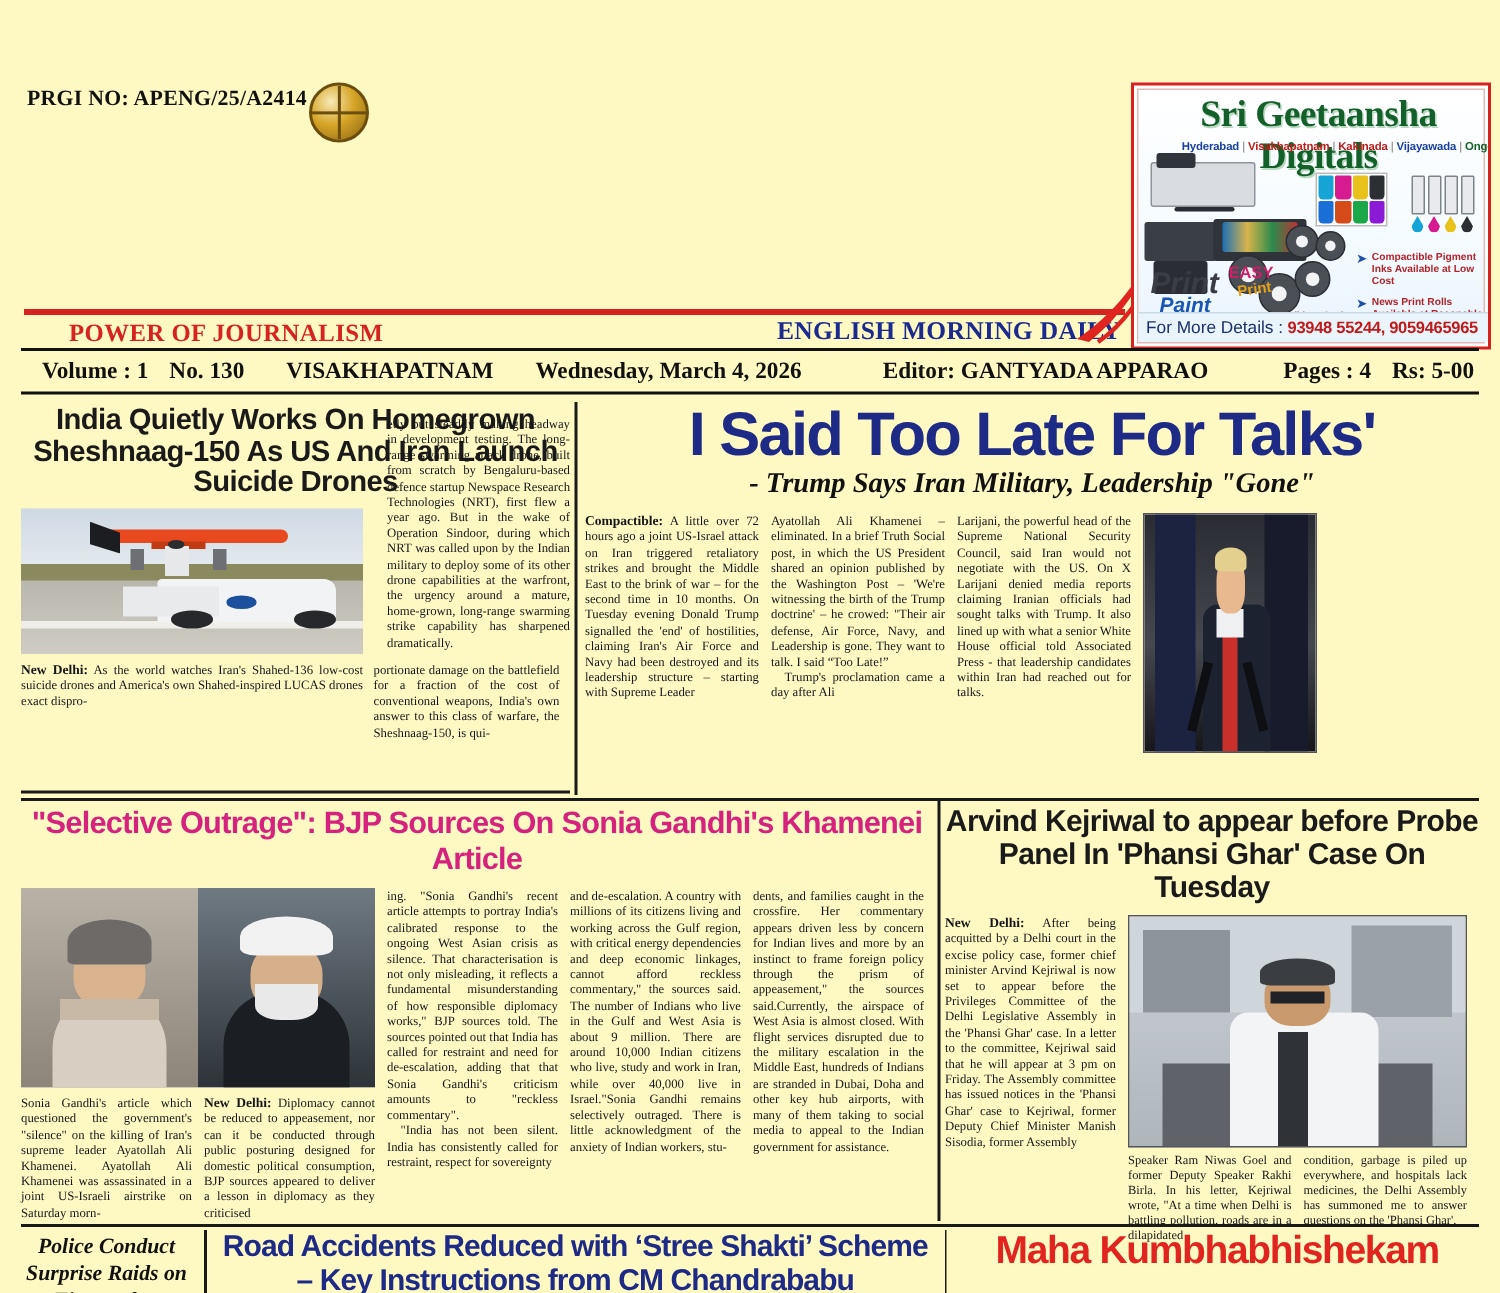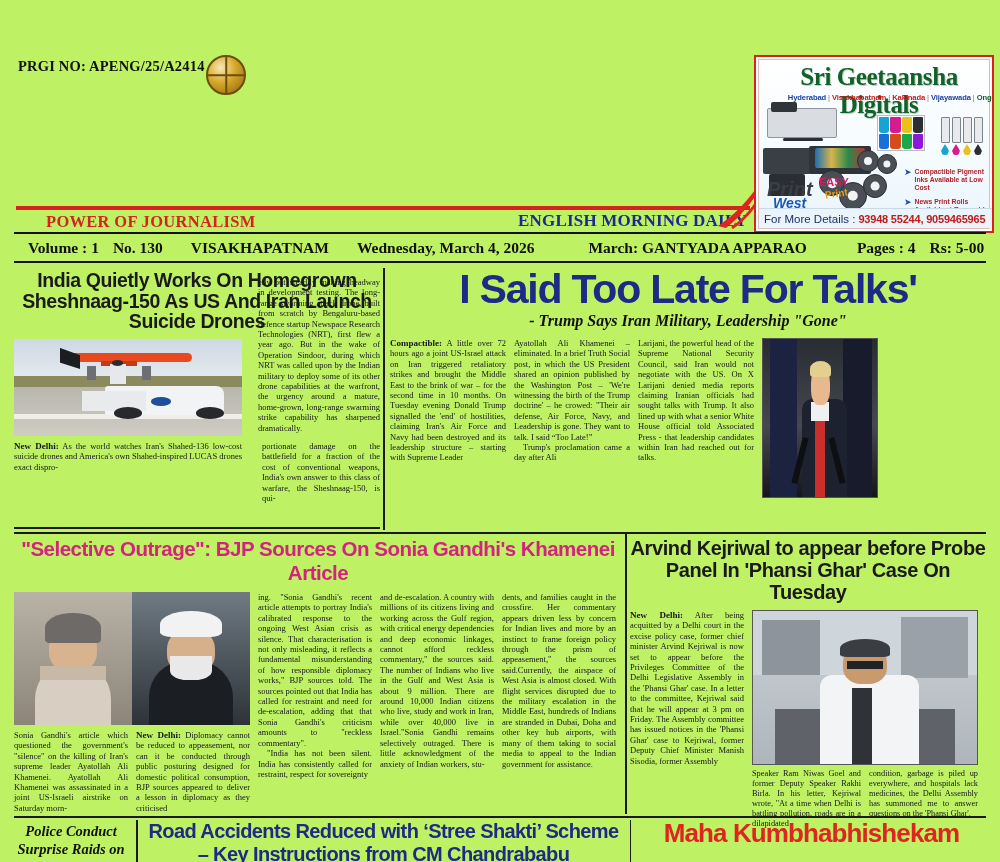--- a/index.html
+++ b/index.html
@@ -2,21 +2,21 @@
 <html><head>
 <meta charset="utf-8">
 <style>
   * { box-sizing: border-box; margin: 0; padding: 0; }
   html, body {
     width: 1000px; height: 862px;
     background: #ffffff;
     font-family: "Liberation Serif", serif;
     overflow: hidden;
   }
-  .page { position: relative; width: 1000px; height: 862px; background:#bef264; }
+  .page { position: relative; width: 1000px; height: 862px; background:#fef9c3; }
 
   
   .masthead { position: relative; height: 205px; }
   .prgi {
     position: absolute; left: 18px; top: 58px;
     font-family: "Liberation Serif", serif;
     font-weight: bold; font-size: 14.5px; letter-spacing: .2px;
     color: #111;
   }
   .paper-title {
@@ -157,38 +157,38 @@
     text-align:justify; color:#15161a;
     hyphens:auto;
   }
   .body-col b { font-size:9px; }
   .photo { background:#cfd3d8; overflow:hidden; position:relative; }
   .hr-thin { background:#1a1a1a; }
 
   
   .a1 { position:absolute; left:14px; top:270px; width:366px; height:258px; }
   .a1 .hl { font-size:19.5px; padding:0 2px; }
-  .a1 .row { display:flex; gap:20px; margin-top:7px; }
+  .a1 .row { display:flex; gap:7px; margin-top:7px; }
   .a1 .ph { width:228px; height:97px; }
   .a1 .lead { width:228px; margin-top:5px; }
   .a1 .c2col { width:124px; }
 
   
   .vdiv1 { position:absolute; left:383px; top:268px; width:1.5px; height:262px; background:#1a1a1a; }
 
   
   .a2 { position:absolute; left:390px; top:268px; width:596px; }
   .a2 .hl-main {
     font-family:"Liberation Sans", sans-serif; font-weight:bold;
     font-size:41px; line-height:42px; color:#1d2a86; text-align:center;
     letter-spacing:-1.2px;
   }
   .a2 .sub {
     font-family:"Liberation Serif", serif; font-weight:bold; font-style:italic;
-    font-size:16px; color:#111; text-align:center; margin-top:2px;
+    font-size:19px; color:#111; text-align:center; margin-top:2px;
   }
   .a2 .cols { display:flex; gap:8px; margin-top:8px; }
   .a2 .cols > div { width:116px; }
   .a2 .ph { width:215px; height:160px; border:1px solid #555; }
 
   
   .rule-a { position:absolute; left:14px; top:532px; width:972px; height:2px; background:#1a1a1a; }
 
   
   .a3 { position:absolute; left:14px; top:537px; width:608px; }
@@ -309,21 +309,21 @@
       <div class="rolls">
         <div class="roll" style="left:0;  top:22px; width:26px; height:26px;"></div>
         <div class="roll" style="left:20px;top:34px; width:28px; height:28px;"></div>
         <div class="roll" style="left:44px;top:26px; width:24px; height:24px;"></div>
         <div class="roll" style="left:38px;top:2px;  width:22px; height:22px;"></div>
         <div class="roll" style="left:58px;top:6px;  width:20px; height:20px;"></div>
       </div>
 
       <div class="printlogo">
         <span class="p1">Print</span>
-        <span class="p2">West</span>
+        <span class="p2">Paint</span>
         <span class="p3">EASY</span>
         <span class="p4">Print</span>
       </div>
       <div class="conditions">*Conditions Apply</div>
 
       <div class="ad-bullets">
         <div>
           <span class="arw">➤</span>
           <span class="txt">Compactible Pigment Inks Available at Low Cost</span>
         </div>
@@ -338,21 +338,21 @@
         <span class="num">93948 55244, 9059465965</span>
       </div>
     </div>
   </div>
 
   <div class="info-bar">
     <span class="ib-vol">Volume : 1</span>
     <span class="ib-no">No. 130</span>
     <span class="ib-city">VISAKHAPATNAM</span>
     <span class="ib-date">Wednesday, March 4, 2026</span>
-    <span class="ib-editor">March: GANTYADA APPARAO</span>
+    <span class="ib-editor">Editor: GANTYADA APPARAO</span>
     <span class="ib-pages">Pages : 4</span>
     <span class="ib-price">Rs: 5-00</span>
   </div>
 
   <div class="a1">
     <div class="hl hl-black">India Quietly Works On Homegrown Sheshnaag-150 As US And Iran Launch Suicide Drones</div>
     <div class="row">
       <div>
         <div class="ph photo">
           <div class="sky" style="height:46%; background:linear-gradient(180deg,#cfd9e4,#e6ecef);"></div>

